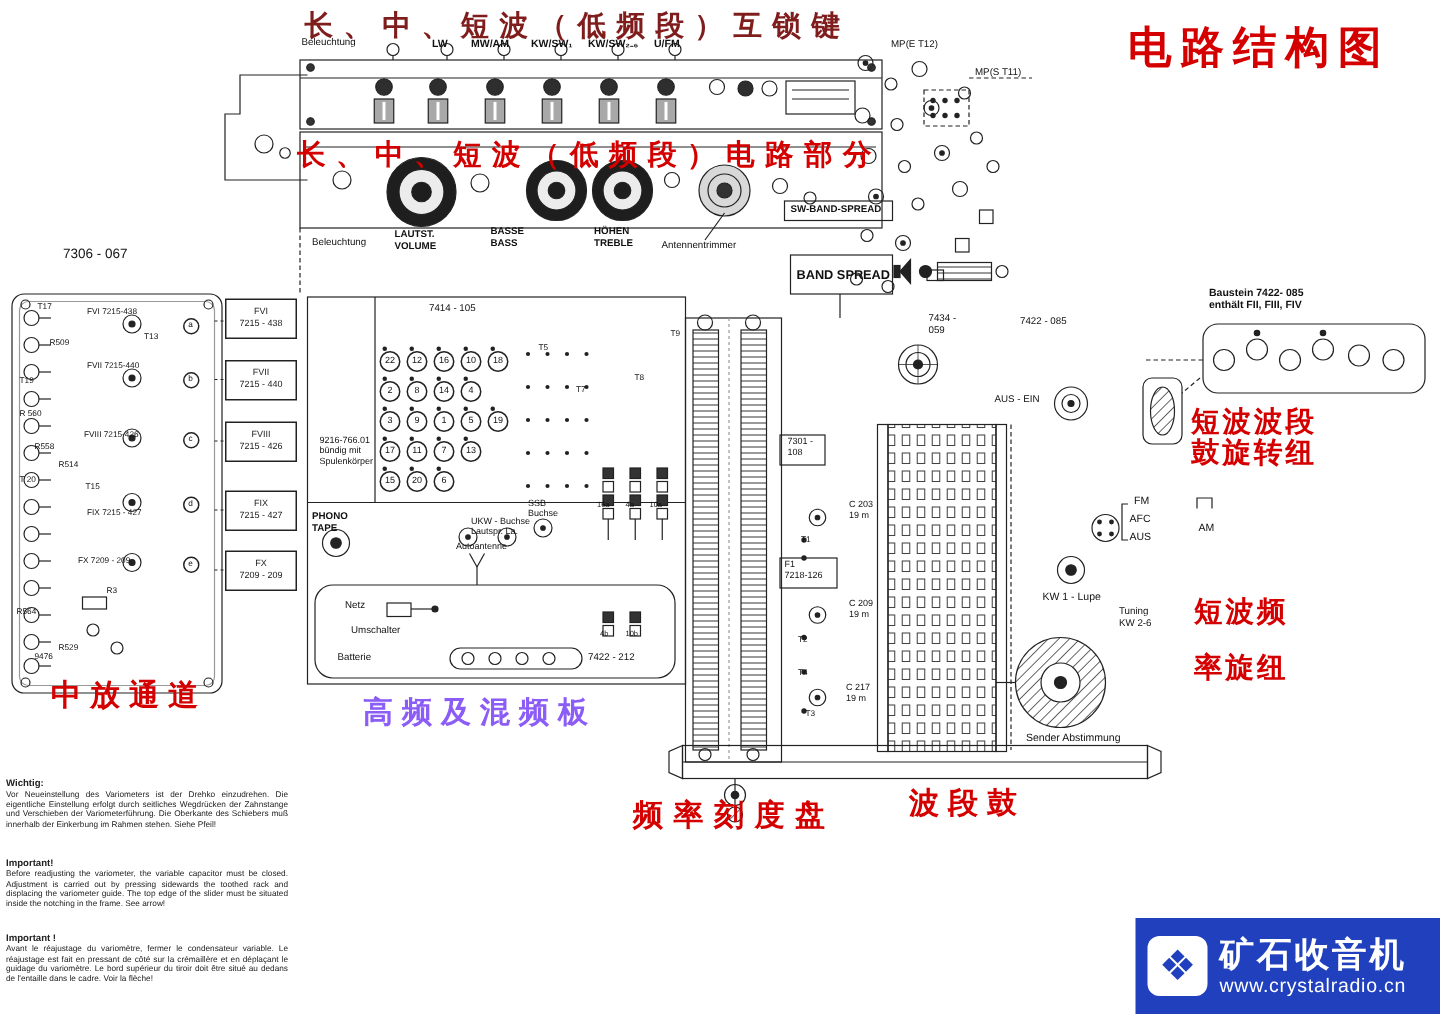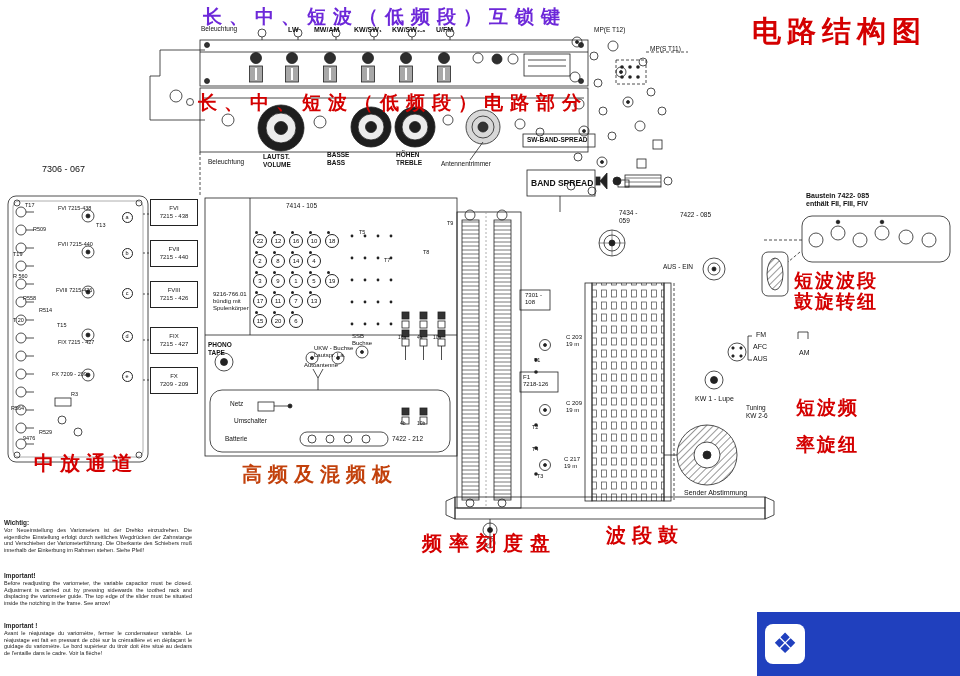--- a/index.html
+++ b/index.html
@@ -513,29 +513,29 @@
       <div class="lbl" style="left: 532px; top: 424px; font-size: 5.5px;">T2</div>
       <div class="lbl" style="left: 532px; top: 446px; font-size: 5.5px;">T4</div>
       <div class="lbl" style="left: 537px; top: 473px; font-size: 5.5px;">T3</div>
       <div class="lbl" style="left: 398px; top: 335px; font-size: 5px;">16a</div>
       <div class="lbl" style="left: 417px; top: 335px; font-size: 5px;">4a</div>
       <div class="lbl" style="left: 433px; top: 335px; font-size: 5px;">10a</div>
       <div class="lbl" style="left: 400px; top: 421px; font-size: 5px;">4b</div>
       <div class="lbl" style="left: 417px; top: 421px; font-size: 5px;">10b</div>
     </div>
   <div class="layer" id="red-layer">
-      <div class="red-annot" style="left: 203px; top: 4px; font-size: 19px; color: #6d28d9; letter-spacing: 7px;">长、中、短波（低频段）互锁键</div>
+      <div class="red-annot" style="left: 203px; top: 4px; font-size: 19px; color: #7f1d1d; letter-spacing: 7px;">长、中、短波（低频段）互锁键</div>
       <div class="red-annot" style="left: 198px; top: 90px; font-size: 19px; color: rgb(212, 0, 0); letter-spacing: 7px;">长、中、短波（低频段）电路部分</div>
       <div class="red-annot" style="left: 752px; top: 12px; font-size: 29px; color: rgb(212, 0, 0); letter-spacing: 6px;">电路结构图</div>
       <div class="red-annot" style="left: 794px; top: 268px; font-size: 19px; color: rgb(212, 0, 0); letter-spacing: 2px; font-family: Liberation Serif, serif;">短波波段</div>
       <div class="red-annot" style="left: 794px; top: 289px; font-size: 19px; color: rgb(212, 0, 0); letter-spacing: 2px;">鼓旋转纽</div>
       <div class="red-annot" style="left: 796px; top: 395px; font-size: 19px; color: rgb(212, 0, 0); letter-spacing: 2px;">短波频</div>
       <div class="red-annot" style="left: 796px; top: 416px; font-size: 19px; color: rgb(212, 0, 0); letter-spacing: 2px; margin-top: 16px;">率旋纽</div>
       <div class="red-annot" style="left: 34px; top: 450px; font-size: 20px; color: rgb(212, 0, 0); letter-spacing: 6px;">中放通道</div>
-      <div class="red-annot" style="left: 242px; top: 461px; font-size: 20px; color: #c2410c; letter-spacing: 6px;">高频及混频板</div>
+      <div class="red-annot" style="left: 242px; top: 461px; font-size: 20px; color: #8b5cf6; letter-spacing: 6px;">高频及混频板</div>
       <div class="red-annot" style="left: 422px; top: 530px; font-size: 20px; color: rgb(212, 0, 0); letter-spacing: 7px; text-align: center;">频率刻度盘</div>
       <div class="red-annot" style="left: 606px; top: 522px; font-size: 20px; color: rgb(212, 0, 0); letter-spacing: 6px;">波段鼓</div>
     </div>
 
   <div class="notes" style="left:4px;top:519px">
     <b>Wichtig:</b>
     <div>Vor Neueinstellung des Variometers ist der Drehko einzudrehen. Die eigentliche Einstellung erfolgt durch seitliches Wegdrücken der Zahnstange und Verschieben der Variometerführung. Die Oberkante des Schiebers muß innerhalb der Einkerbung im Rahmen stehen. Siehe Pfeil!</div>
   </div>
   <div class="notes" style="left:4px;top:572px">
     <b>Important!</b>
@@ -543,15 +543,19 @@
   </div>
   <div class="notes" style="left:4px;top:622px">
     <b>Important !</b>
     <div>Avant le réajustage du variomètre, fermer le condensateur variable. Le réajustage est fait en pressant de côté sur la crémaillère et en déplaçant le guidage du variomètre. Le bord supérieur du tiroir doit être situé au dedans de l'entaille dans le cadre. Voir la flèche!</div>
   </div>
 
   <div class="watermark" id="watermark" style="background: rgb(32, 64, 190);">
     <div class="wm-logo">
       <span id="wm-glyph" style="color: rgb(32, 64, 190);">❖</span>
     </div>
+    <div class="wm-text">
+      <div class="wm-name">矿石收音机</div>
+      <div class="wm-url">www.crystalradio.cn</div>
+    </div>
   </div>
 
 </div>
 
 </body></html>

